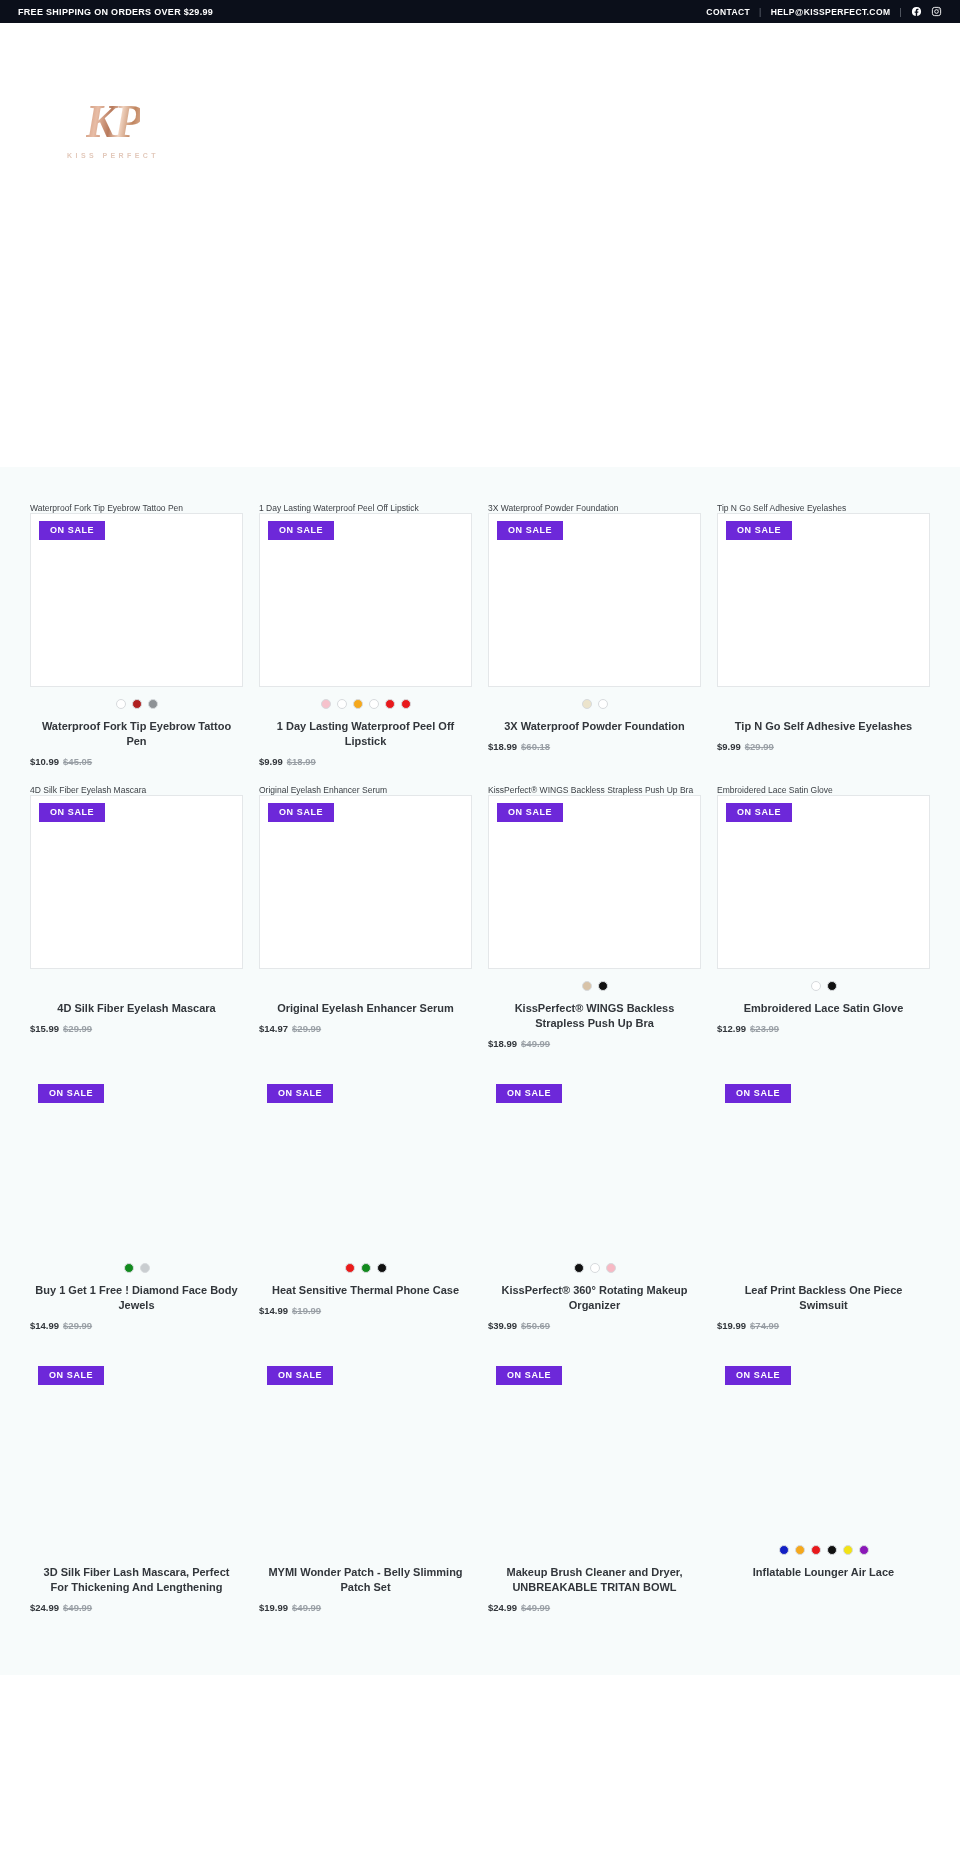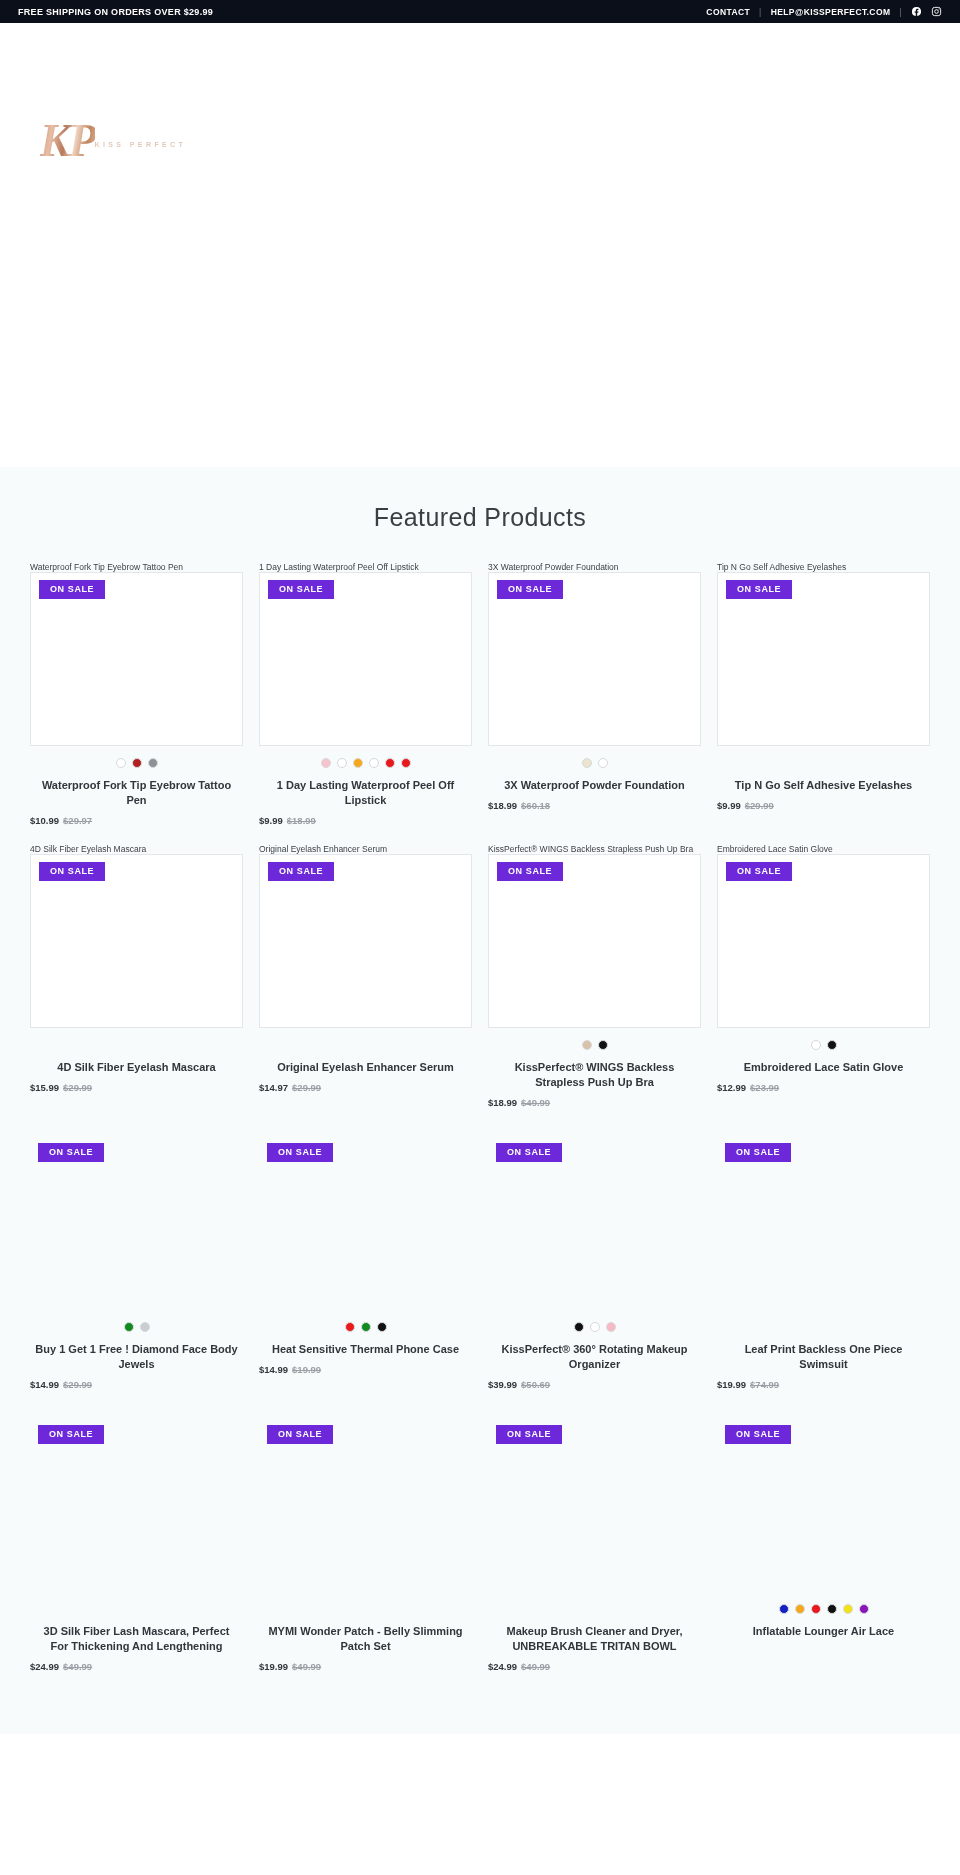--- a/index.html
+++ b/index.html
@@ -55,23 +55,23 @@
     height: 444px;
     position: relative;
   }
   .logo-wrap {
     position: absolute;
     left: 38px;
     top: 76px;
     width: 150px;
     height: 84px;
     display: flex;
-    flex-direction: row;
+    flex-direction: column;
     align-items: center;
-    justify-content: center;
+    justify-content: flex-start;
   }
   .logo-mark {
     font-family: "Liberation Serif", serif;
     font-size: 46px;
     font-style: italic;
     font-weight: bold;
     line-height: 1;
     letter-spacing: -2px;
     background: linear-gradient(100deg,#c98f72 0%,#e8bda6 22%,#b87a5c 45%,#f0d3c0 62%,#c0855f 82%,#e2b69c 100%);
     -webkit-background-clip: text;
@@ -206,34 +206,33 @@
 </div>
 
 <div class="site-header">
   <div class="logo-wrap">
     <div class="logo-mark">KP</div>
     <div class="logo-sub">KISS PERFECT</div>
   </div>
 </div>
 
 <section class="featured">
-  <h2 class="section-title">Featured Products</h2>
   <div class="grid" id="product-grid">
       <div class="card">
         <div class="card-alt">Waterproof Fork Tip Eyebrow Tattoo Pen</div>
         <div class="media">
           <span class="badge">ON SALE</span>
         </div>
         <div class="swatches">
           <span class="sw" style="background: rgb(255, 255, 255);"></span>
           <span class="sw" style="background: rgb(176, 32, 32);"></span>
           <span class="sw" style="background: rgb(142, 146, 150);"></span>
         </div>
         <div class="card-title">Waterproof Fork Tip Eyebrow Tattoo Pen</div>
-        <div class="prices"><span>$10.99</span><span class="price-old">$29.97</span></div>
+        <div class="prices"><span>$10.99</span><span class="price-old">$45.05</span></div>
       </div>
       <div class="card">
         <div class="card-alt">1 Day Lasting Waterproof Peel Off Lipstick</div>
         <div class="media">
           <span class="badge">ON SALE</span>
         </div>
         <div class="swatches">
           <span class="sw" style="background: rgb(246, 194, 204);"></span>
           <span class="sw" style="background: rgb(255, 255, 255);"></span>
           <span class="sw" style="background: rgb(245, 168, 28);"></span>

